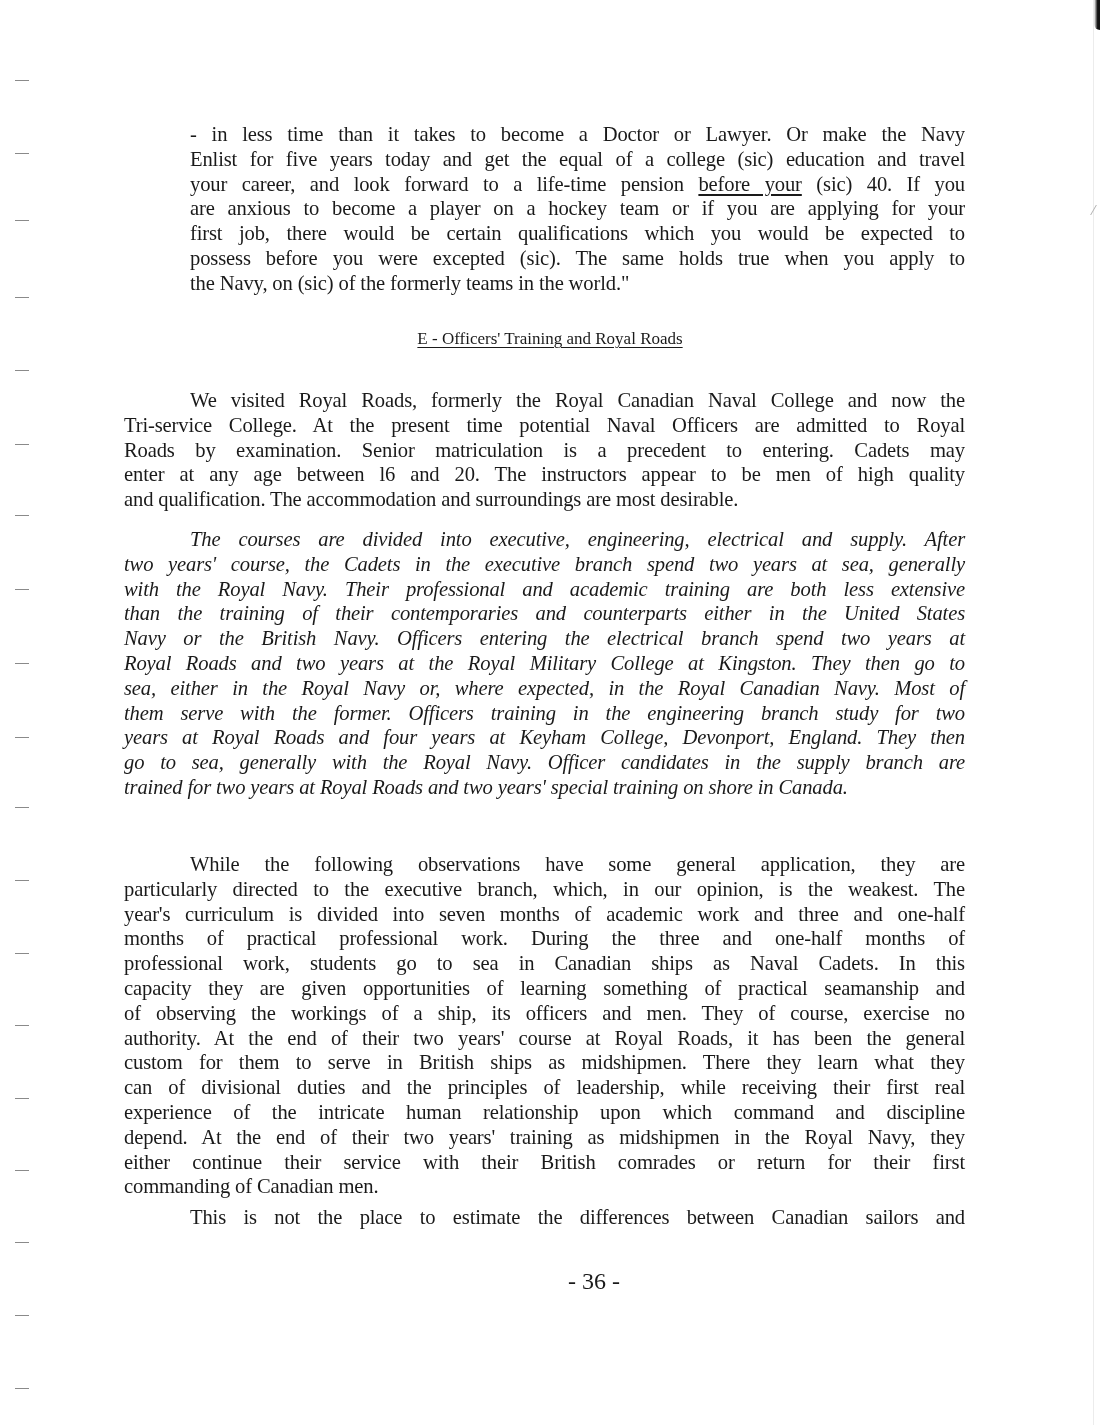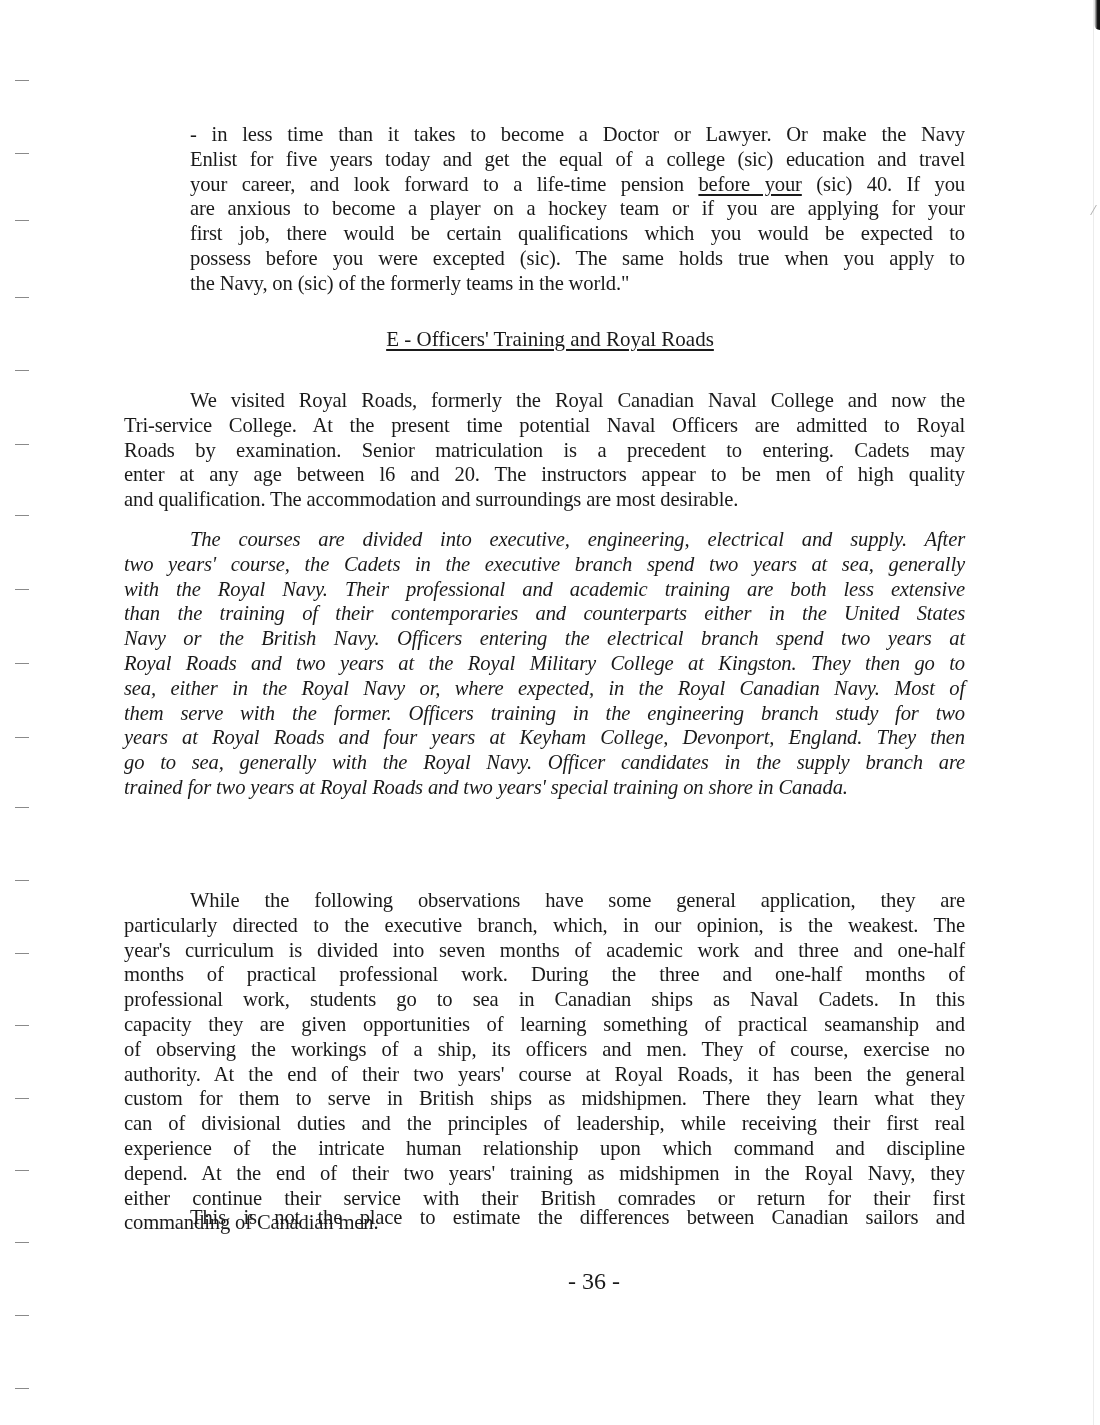--- a/index.html
+++ b/index.html
@@ -14,27 +14,27 @@
       font-size: 20.6px;
       line-height: 24.8px;
       text-align: justify;
       letter-spacing: -0.15px;
     }
     .text-block .ln { display: block; white-space: nowrap; text-align-last: justify; }
     .text-block .ln.last { text-align-last: left; }
     #quote-block { left: 190px; top: 122px; width: 775px; }
     #para-1 { left: 124px; top: 388px; width: 841px; }
     #para-2 { left: 124px; top: 527px; width: 841px; font-style: italic; }
-    #para-3 { left: 124px; top: 852px; width: 841px; margin-top: 36px; }
+    #para-3 { left: 124px; top: 852px; width: 841px; }
     #para-4 { left: 124px; top: 1205px; width: 841px; }
     .indent { padding-left: 66px; }
     .u { text-decoration: underline; text-underline-offset: 3px; }
     #section-heading {
       position: absolute; left: 0; top: 326px; width: 1100px;
-      text-align: center; font-size: 21px; line-height: 26px;
+      text-align: center; font-size: 17px; line-height: 26px;
     }
     #section-heading span { text-decoration: underline; text-underline-offset: 3px; }
     #page-number {
       position: absolute; left: 0; top: 1268px; width: 1100px;
       text-align: center; font-size: 24px; padding-left: 44px;
     }
     .margin-mark {
       position: absolute; left: 15px; width: 14px; height: 0;
       border-bottom: 1px solid #8a8a8a;
     }

